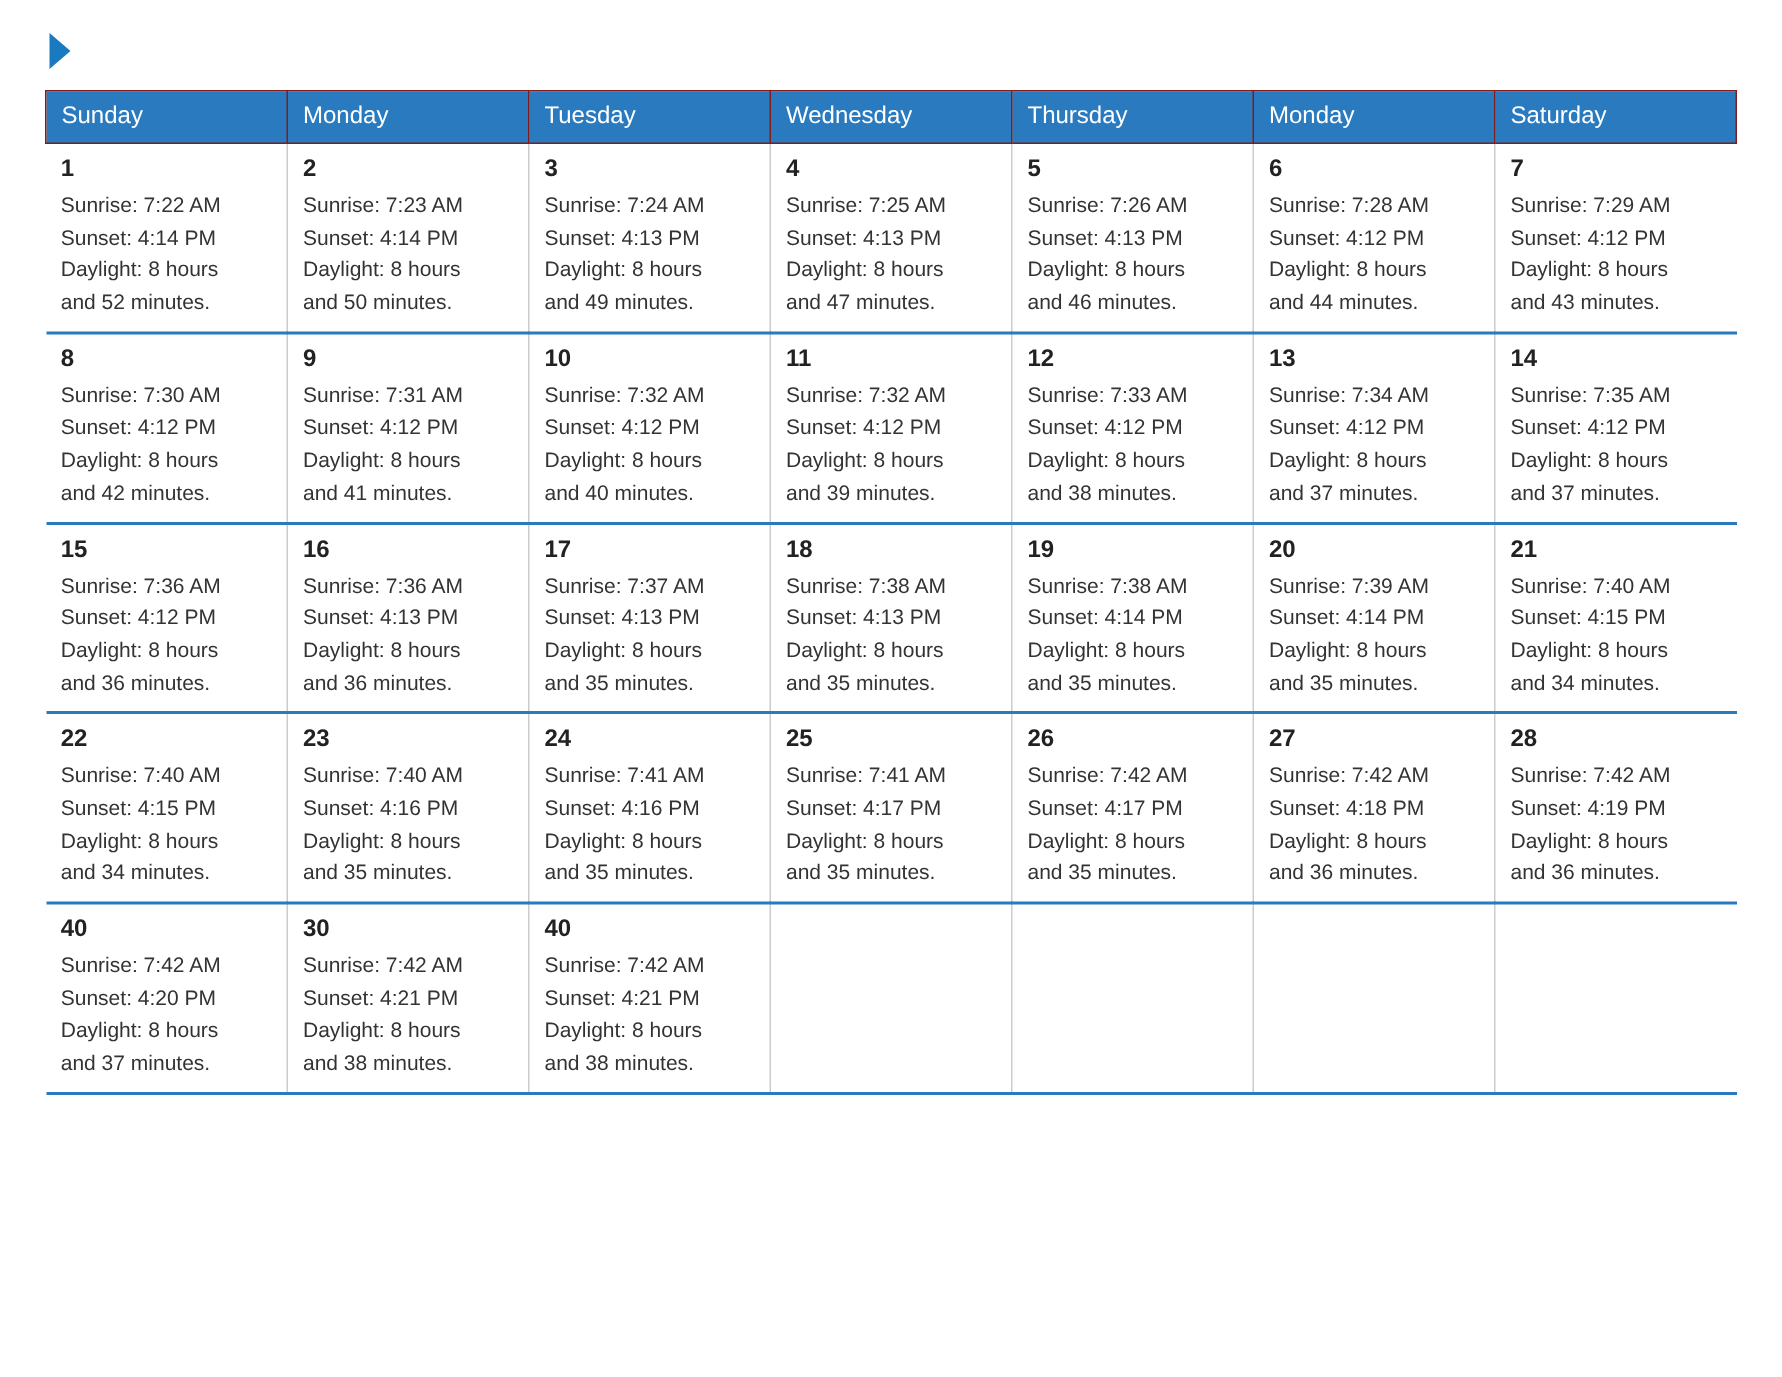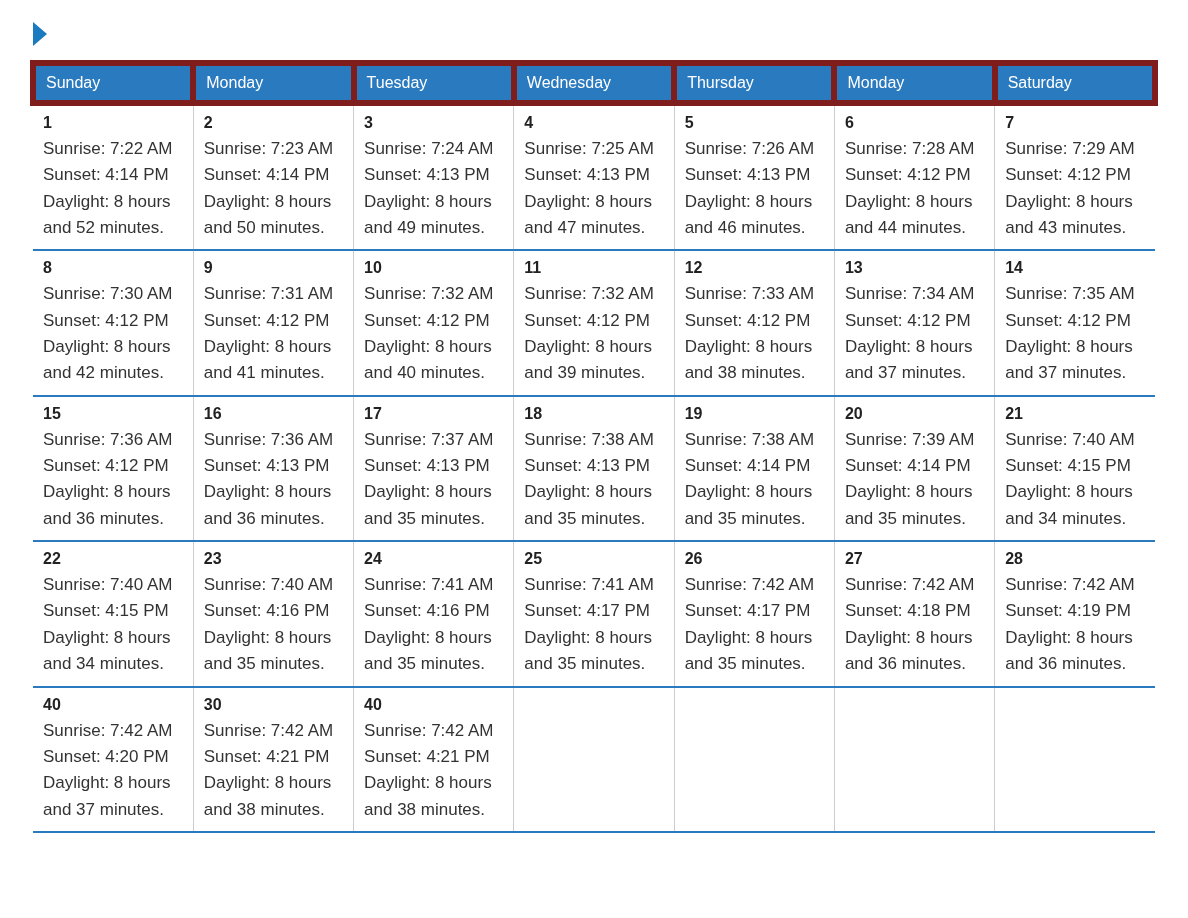--- a/index.html
+++ b/index.html
@@ -69,21 +69,21 @@
     }
     thead tr {
       background-color: #2a7abf;
     }
     thead th {
       color: #fff;
       font-size: 16px;
       font-weight: normal;
       padding: 8px 10px;
       text-align: left;
-      border: 6px solid #7f1d1d;
+      border: 1px solid #7f1d1d;
     }
     tbody tr {
       border-bottom: 2px solid #2a7abf;
     }
     tbody td {
       vertical-align: top;
       padding: 8px 10px;
       font-size: 13px;
       color: #333;
       border-right: 1px solid #ccc;
@@ -94,21 +94,21 @@
       border-right: none;
     }
     .day-num {
       font-size: 16px;
       font-weight: bold;
       color: #222;
       margin-bottom: 4px;
       display: block;
     }
     .day-info {
-      font-size: 17px;
+      font-size: 14px;
       line-height: 1.55;
       color: #333;
     }
     .empty-cell {
       background: #fff;
     }
   </style>
 </head>
 <body>
 

